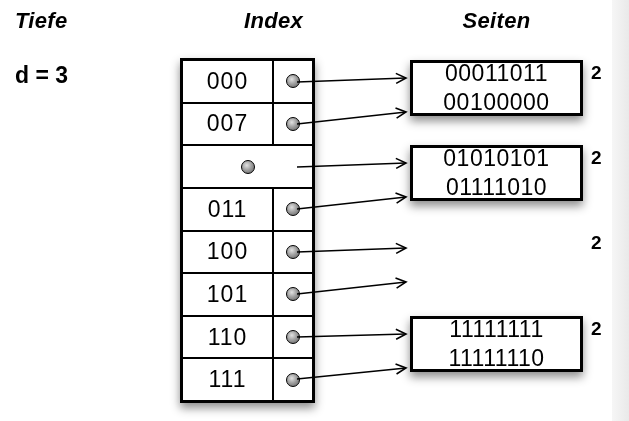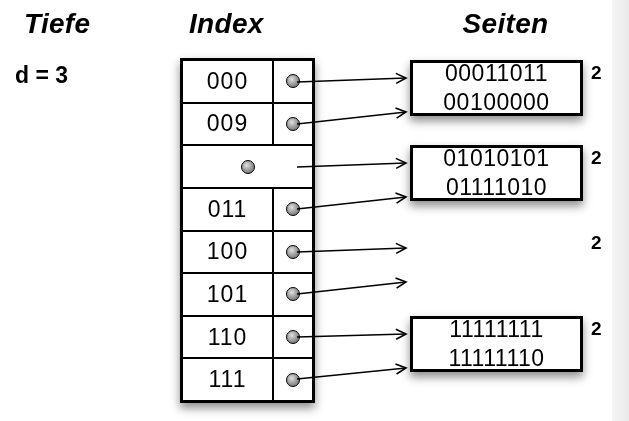--- a/index.html
+++ b/index.html
@@ -5,25 +5,25 @@
   html,body{margin:0;padding:0;background:#ffffff;}
   .canvas{
     position:relative;width:629px;height:421px;background:#ffffff;
     font-family:"Liberation Sans", sans-serif;color:#000;overflow:hidden;
   }
   .right-band{
     position:absolute;top:0;right:0;width:17px;height:421px;
     background:linear-gradient(to right,#f6f6f6,#e9e9e9);
   }
   .hdr{
-    position:absolute;top:8px;font-size:28px;font-style:italic;font-weight:600;
-    letter-spacing:0.3px;white-space:nowrap;margin-left:9px;
+    position:absolute;top:8px;font-size:22px;font-style:italic;font-weight:600;
+    letter-spacing:0.3px;white-space:nowrap;
   }
   .hdr-tiefe{left:15px;}
-  .hdr-index{left:180px;width:135px;text-align:left;}
+  .hdr-index{left:168px;width:135px;text-align:right;}
   .hdr-seiten{left:410px;width:173px;text-align:center;}
   .depth-value{
     position:absolute;left:15px;top:62px;font-size:23px;font-weight:600;white-space:nowrap;
   }
   .index-table{
     position:absolute;left:180px;top:58px;width:135px;height:345px;
     box-sizing:border-box;border:3px solid #000;background:#fff;
     display:flex;flex-direction:column;
     box-shadow:0 5px 9px rgba(0,0,0,0.45);
   }
@@ -68,21 +68,21 @@
   <div class="depth-value">d = 3</div>
 
   <div class="index-table">
     <div class="idx-row">
       <div class="cell-key">000</div>
       <div class="cell-ptr">
           <span class="dot"></span>
         </div>
     </div>
     <div class="idx-row">
-      <div class="cell-key">009</div>
+      <div class="cell-key">007</div>
       <div class="cell-ptr">
           <span class="dot"></span>
         </div>
     </div>
     <div class="idx-row">
       <div class="cell-ptr">
           <span class="dot"></span>
         </div>
     </div>
     <div class="idx-row">

